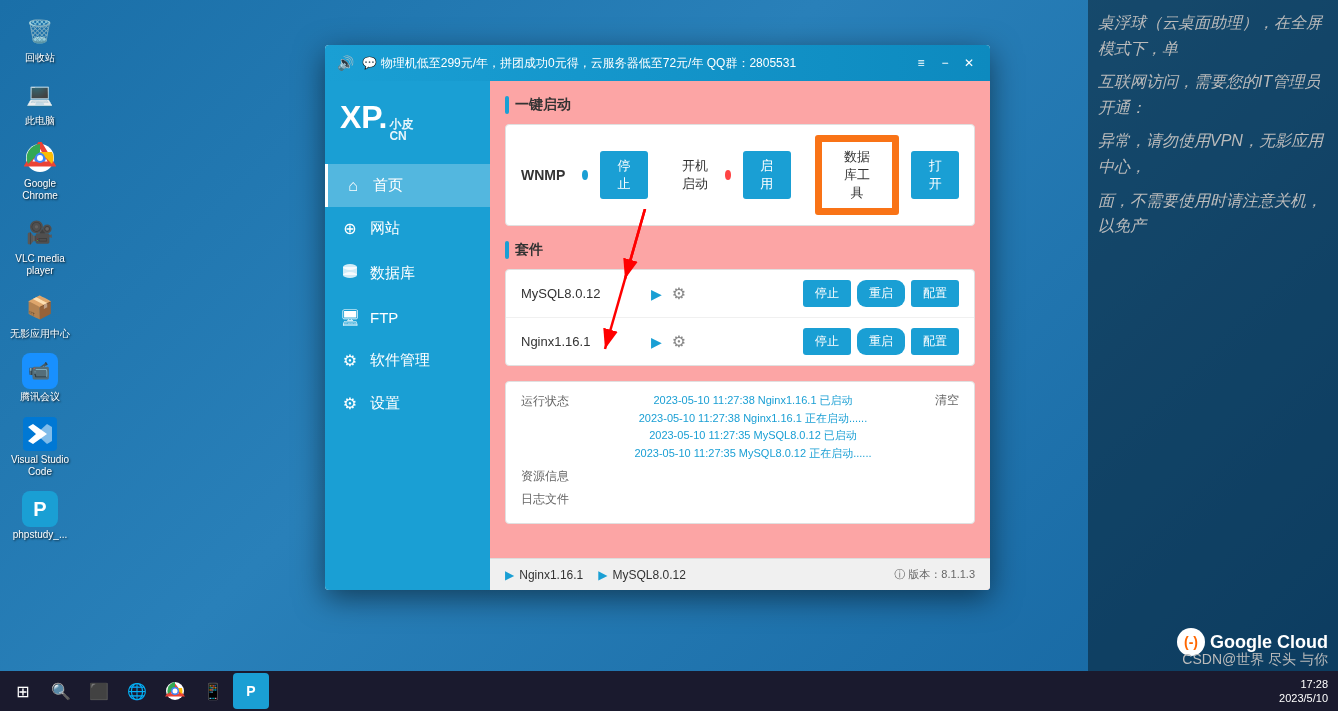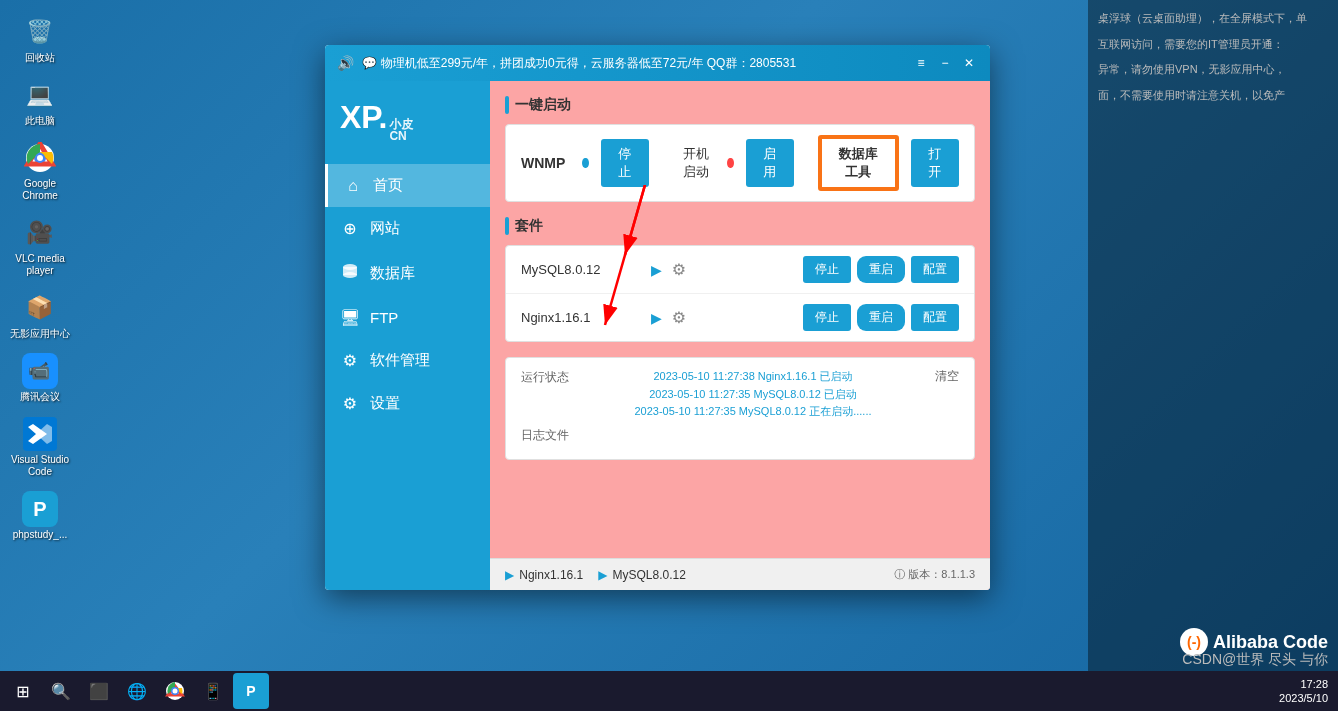--- a/index.html
+++ b/index.html
@@ -71,23 +71,24 @@
       width: 250px;
       height: calc(100% - 40px);
       background: rgba(0,0,0,0.4);
       padding: 10px;
       color: #ccc;
       font-size: 11px;
     }
 
     .right-panel-text {
       color: #bbb;
-      font-size: 11px;
+      font-size: 16px;
       line-height: 1.6;
       margin-bottom: 8px;
+      font-style: italic;
     }
 
     
     .alibaba-logo {
       position: absolute;
       bottom: 55px;
       right: 10px;
       color: white;
       font-size: 18px;
       font-weight: bold;
@@ -362,22 +363,21 @@
     }
 
     .btn-start {
       background: #1a9fd4;
       color: white;
     }
 
     .btn-db {
       background: white;
       color: #333;
-      border: 4px solid #f97316;
-      font-weight: bold;
+      border: 7px solid #f97316;
     }
 
     .btn-open {
       background: #1a9fd4;
       color: white;
     }
 
     .separator {
       flex: 1;
     }
@@ -575,21 +575,21 @@
 
   <div class="right-panel">
     <div class="right-panel-text">桌浮球（云桌面助理），在全屏模式下，单</div>
     <div class="right-panel-text">互联网访问，需要您的IT管理员开通：</div>
     <div class="right-panel-text">异常，请勿使用VPN，无影应用中心，</div>
     <div class="right-panel-text">面，不需要使用时请注意关机，以免产</div>
   </div>
 
   <div class="alibaba-logo">
     <div class="logo-icon">(-)</div>
-    <span>Alibaba Code</span>
+    <span>Google Cloud</span>
   </div>
   <div class="csdn-text">CSDN@世界 尽头 与你</div>
 
   <div class="xp-window">
 
     <div class="window-titlebar">
       <span class="title-icon">🔊</span>
       <span class="title-text">💬 物理机低至299元/年，拼团成功0元得，云服务器低至72元/年 QQ群：2805531</span>
       <div class="window-controls">
         <div class="win-ctrl">≡</div>
@@ -705,24 +705,29 @@
 
               <path d="M 60 0 L 20 140" stroke="red" stroke-width="2.5" fill="none" marker-end="url(#arrowhead)"></path>
             </svg>
           </div>
 
           <div class="log-section">
             <div class="log-row">
               <span class="log-label">运行状态</span>
               <div class="log-entries">
                 <div class="log-entry">2023-05-10 11:27:38 Nginx1.16.1 已启动</div>
+                <div class="log-entry">2023-05-10 11:27:38 Nginx1.16.1 正在启动......</div>
                 <div class="log-entry">2023-05-10 11:27:35 MySQL8.0.12 已启动</div>
                 <div class="log-entry">2023-05-10 11:27:35 MySQL8.0.12 正在启动......</div>
               </div>
               <span class="log-clear">清空</span>
+            </div>
+            <div class="log-row">
+              <span class="log-label">资源信息</span>
+              <div class="log-entries"></div>
             </div>
             <div class="log-row">
               <span class="log-label">日志文件</span>
               <div class="log-entries"></div>
             </div>
           </div>
         </div>
 
         <div class="status-bar">
           <div class="status-item">

